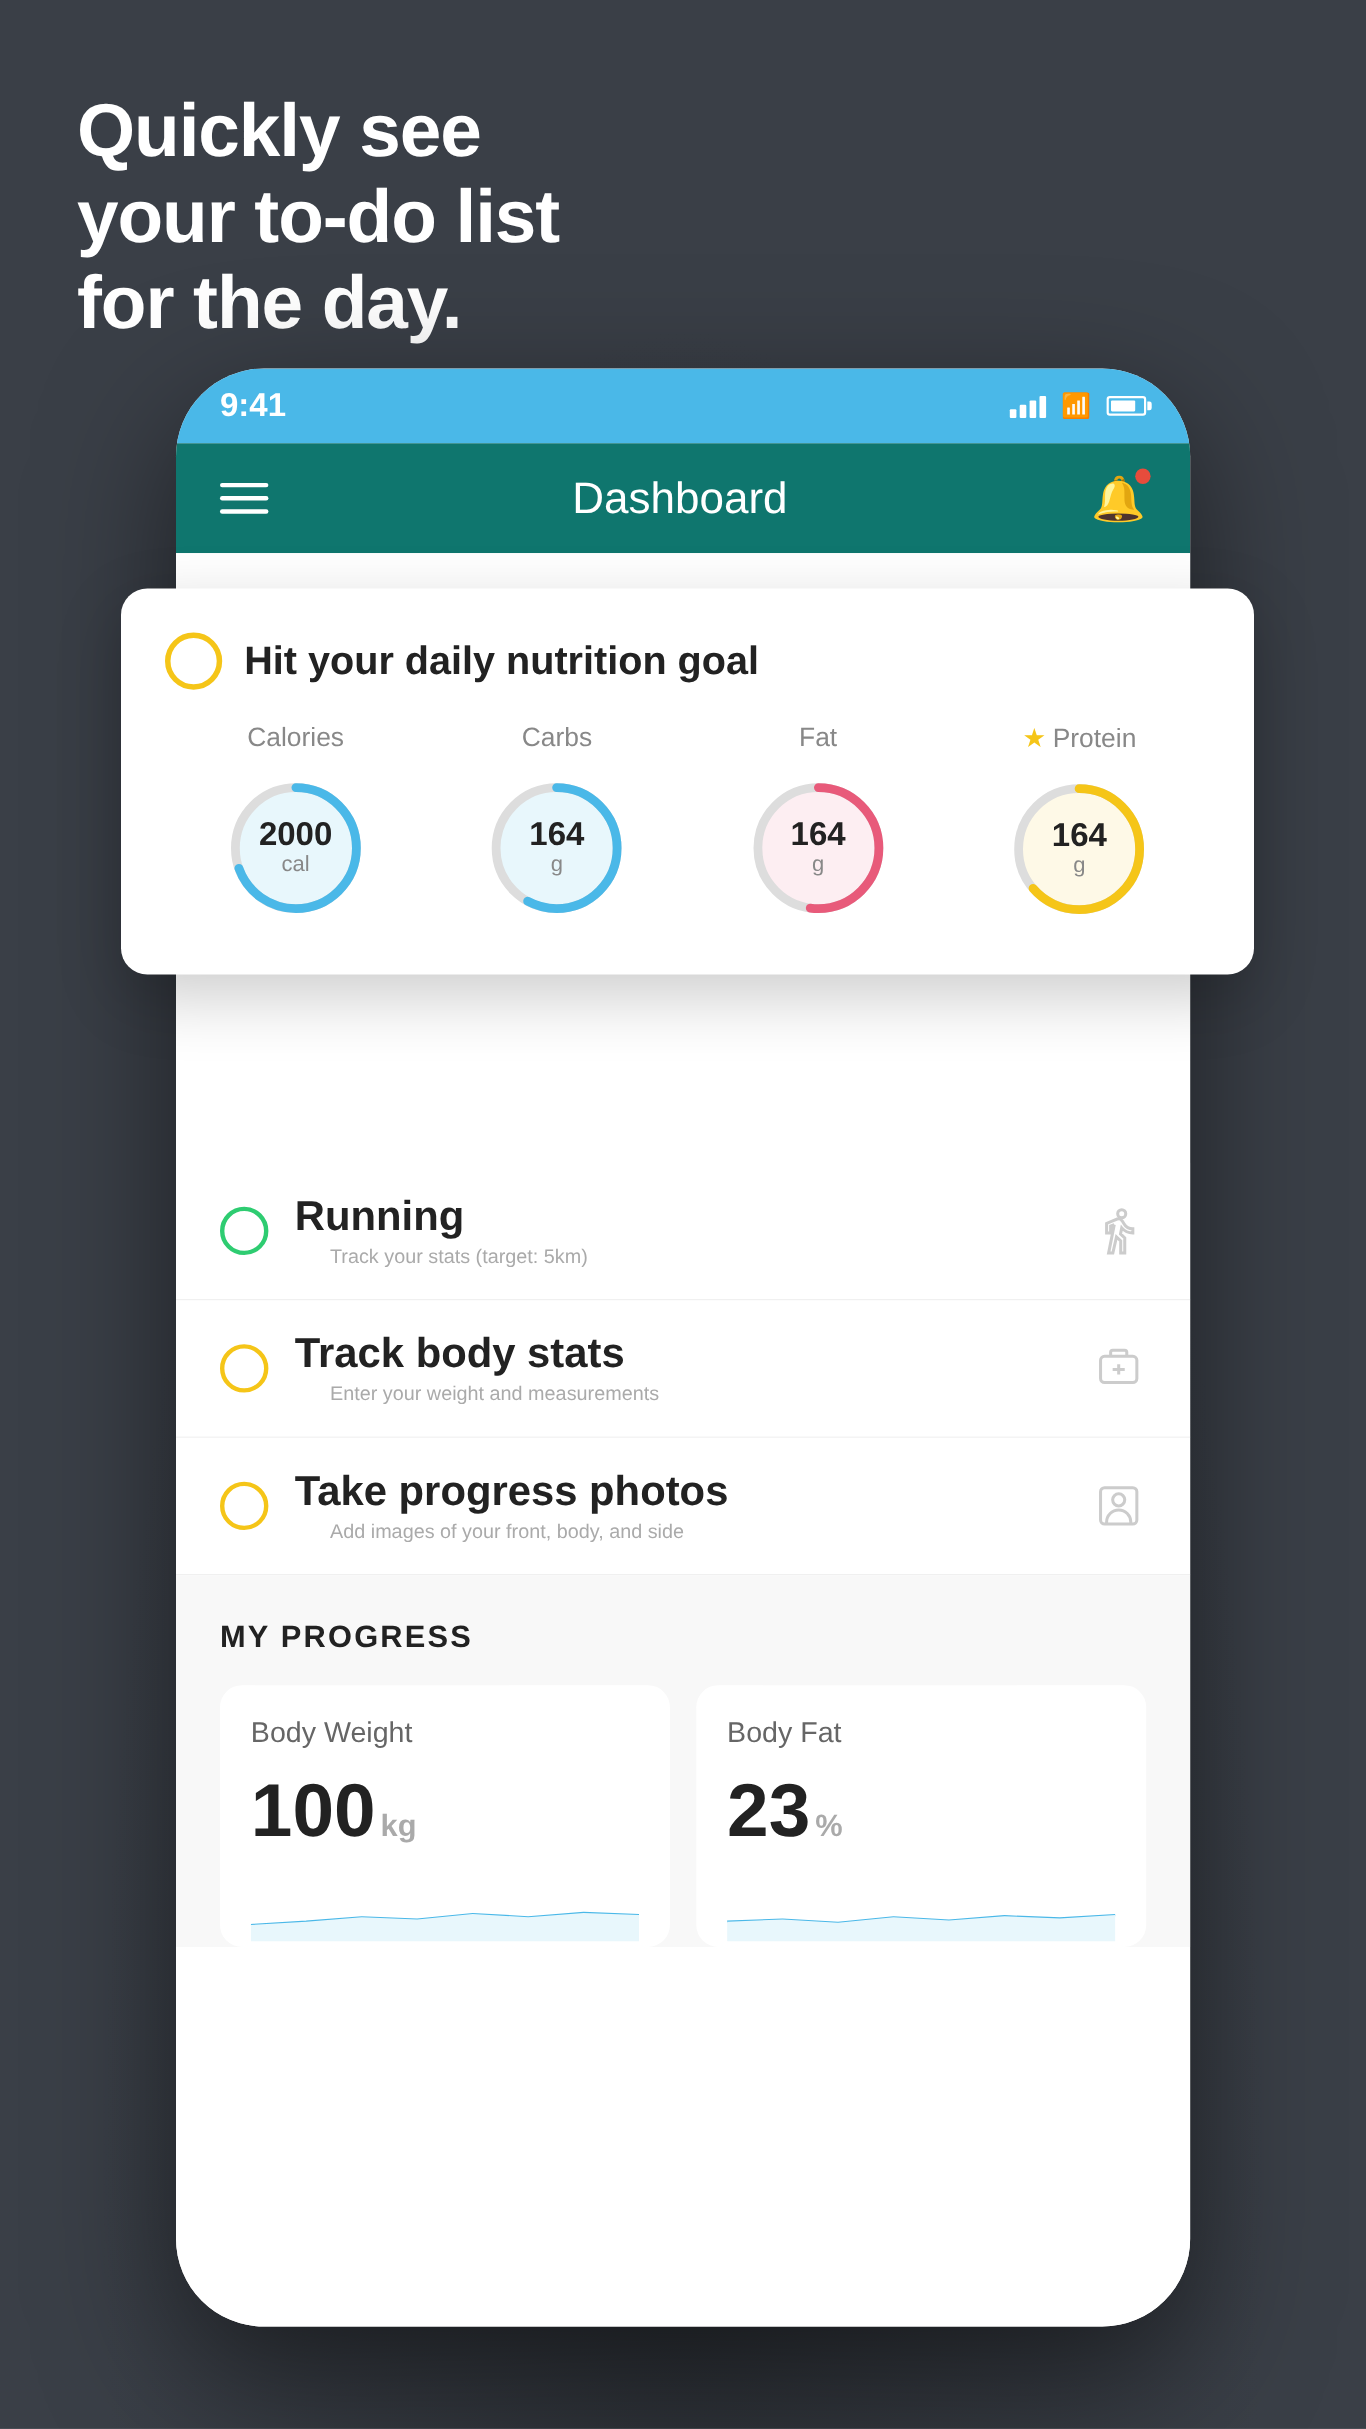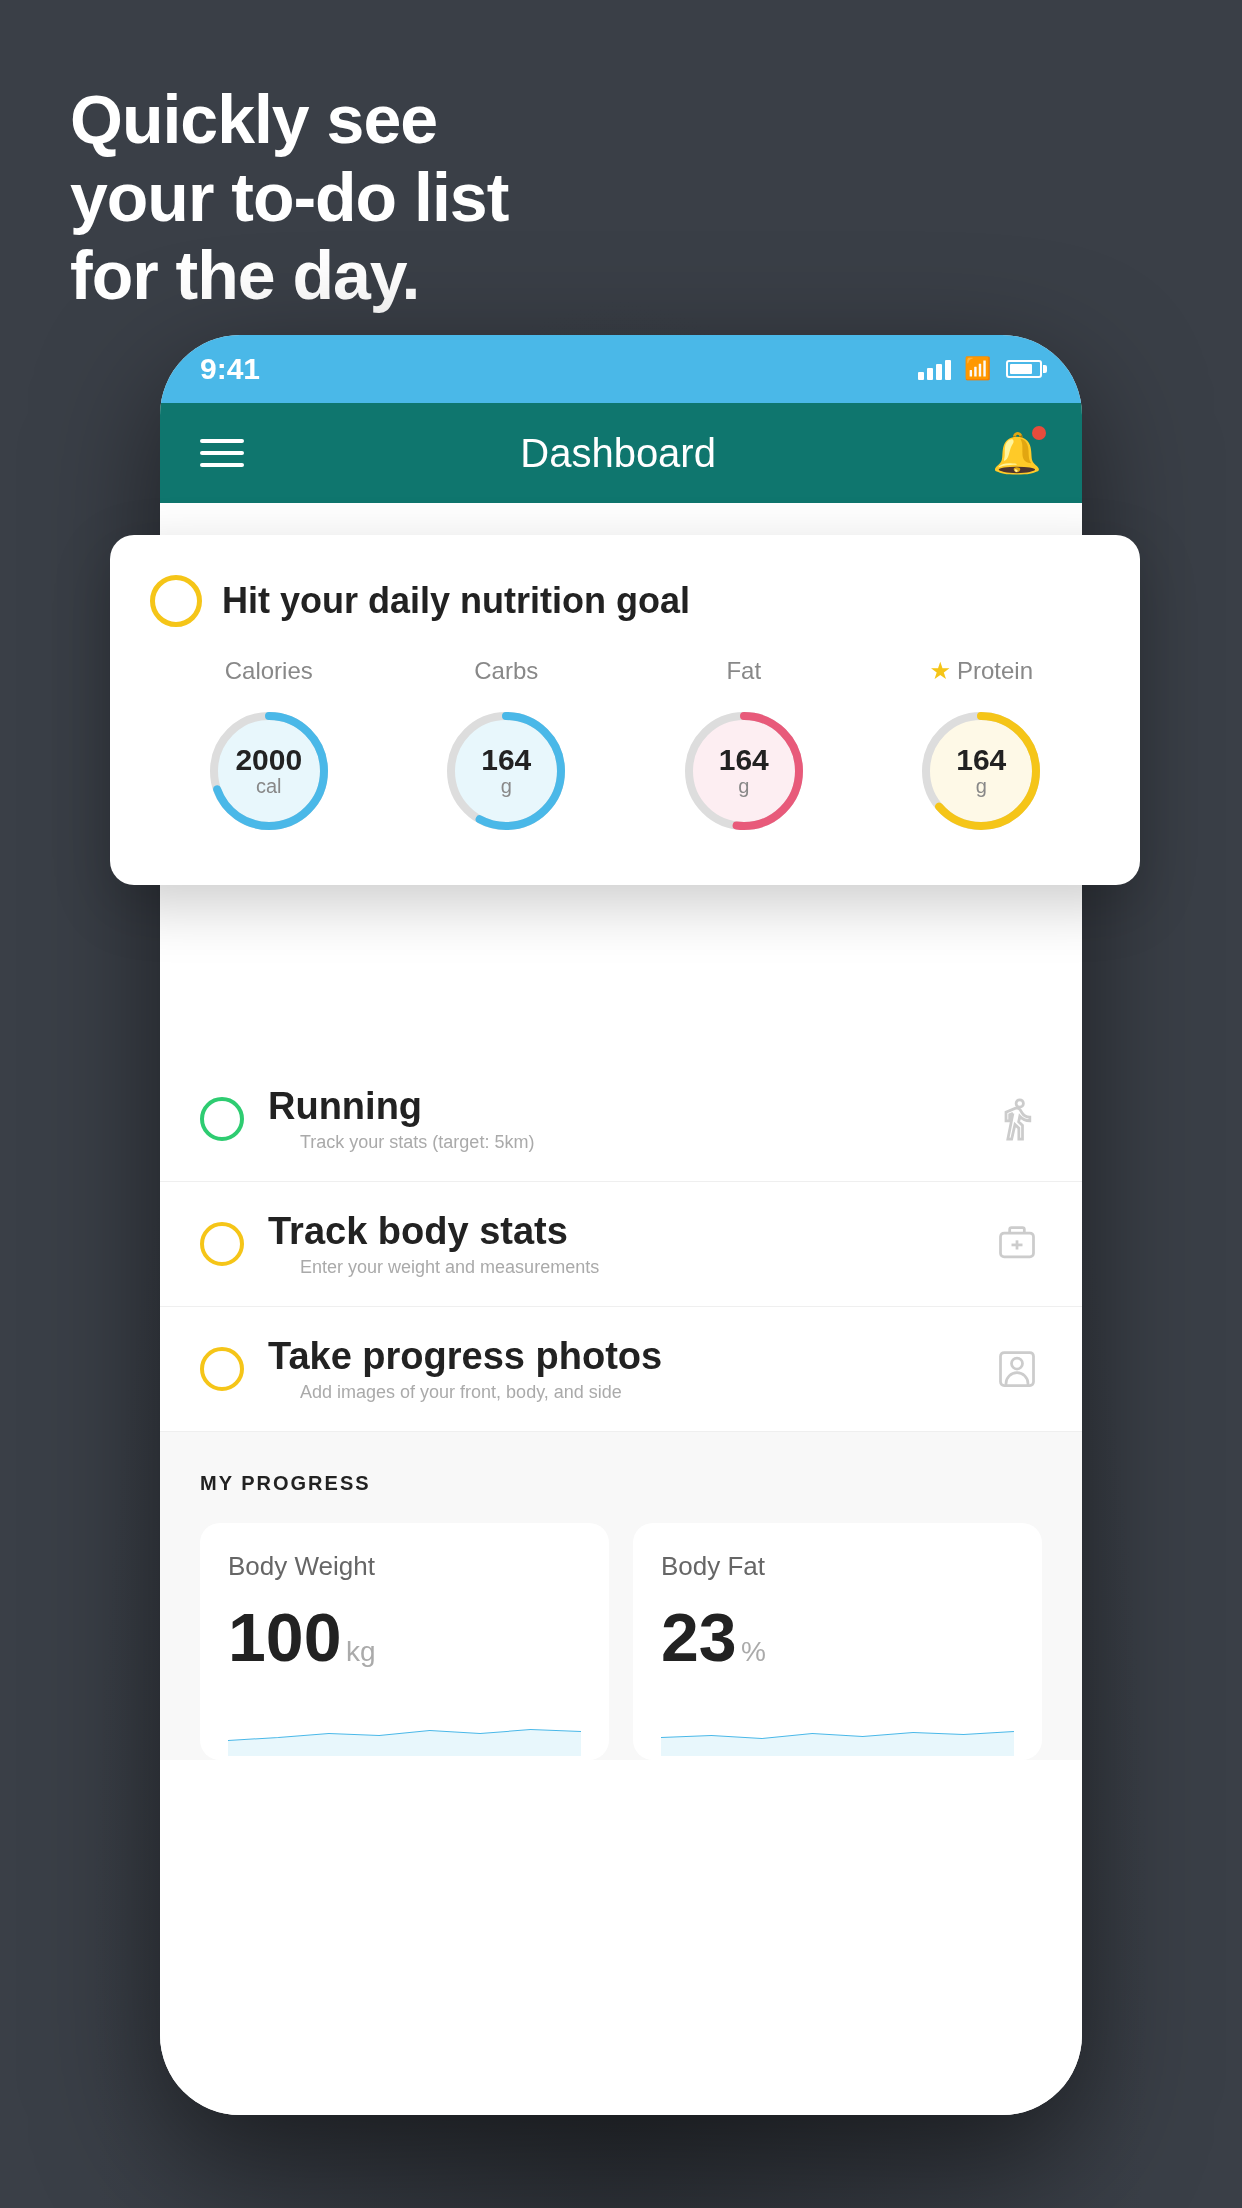--- a/index.html
+++ b/index.html
@@ -268,21 +268,21 @@
       font-size: 38px;
     }
 
     
     .progress-section {
       background: #f8f8f8;
       padding: 40px 40px 0;
     }
 
     .progress-title {
-      font-size: 20px;
+      font-size: 28px;
       font-weight: 800;
       letter-spacing: 2px;
       color: #222;
       margin-bottom: 28px;
     }
 
     .progress-cards {
       display: flex;
       gap: 24px;
     }
@@ -307,21 +307,21 @@
 
     .progress-num {
       font-size: 68px;
       font-weight: 800;
       color: #222;
     }
 
     .progress-unit {
       font-size: 28px;
       color: #aaa;
-      font-weight: 400;
+      font-weight: 700;
     }
 
     .mini-chart {
       height: 60px;
       width: 100%;
     }
 
     
     .signal-bars {
       display: flex;

